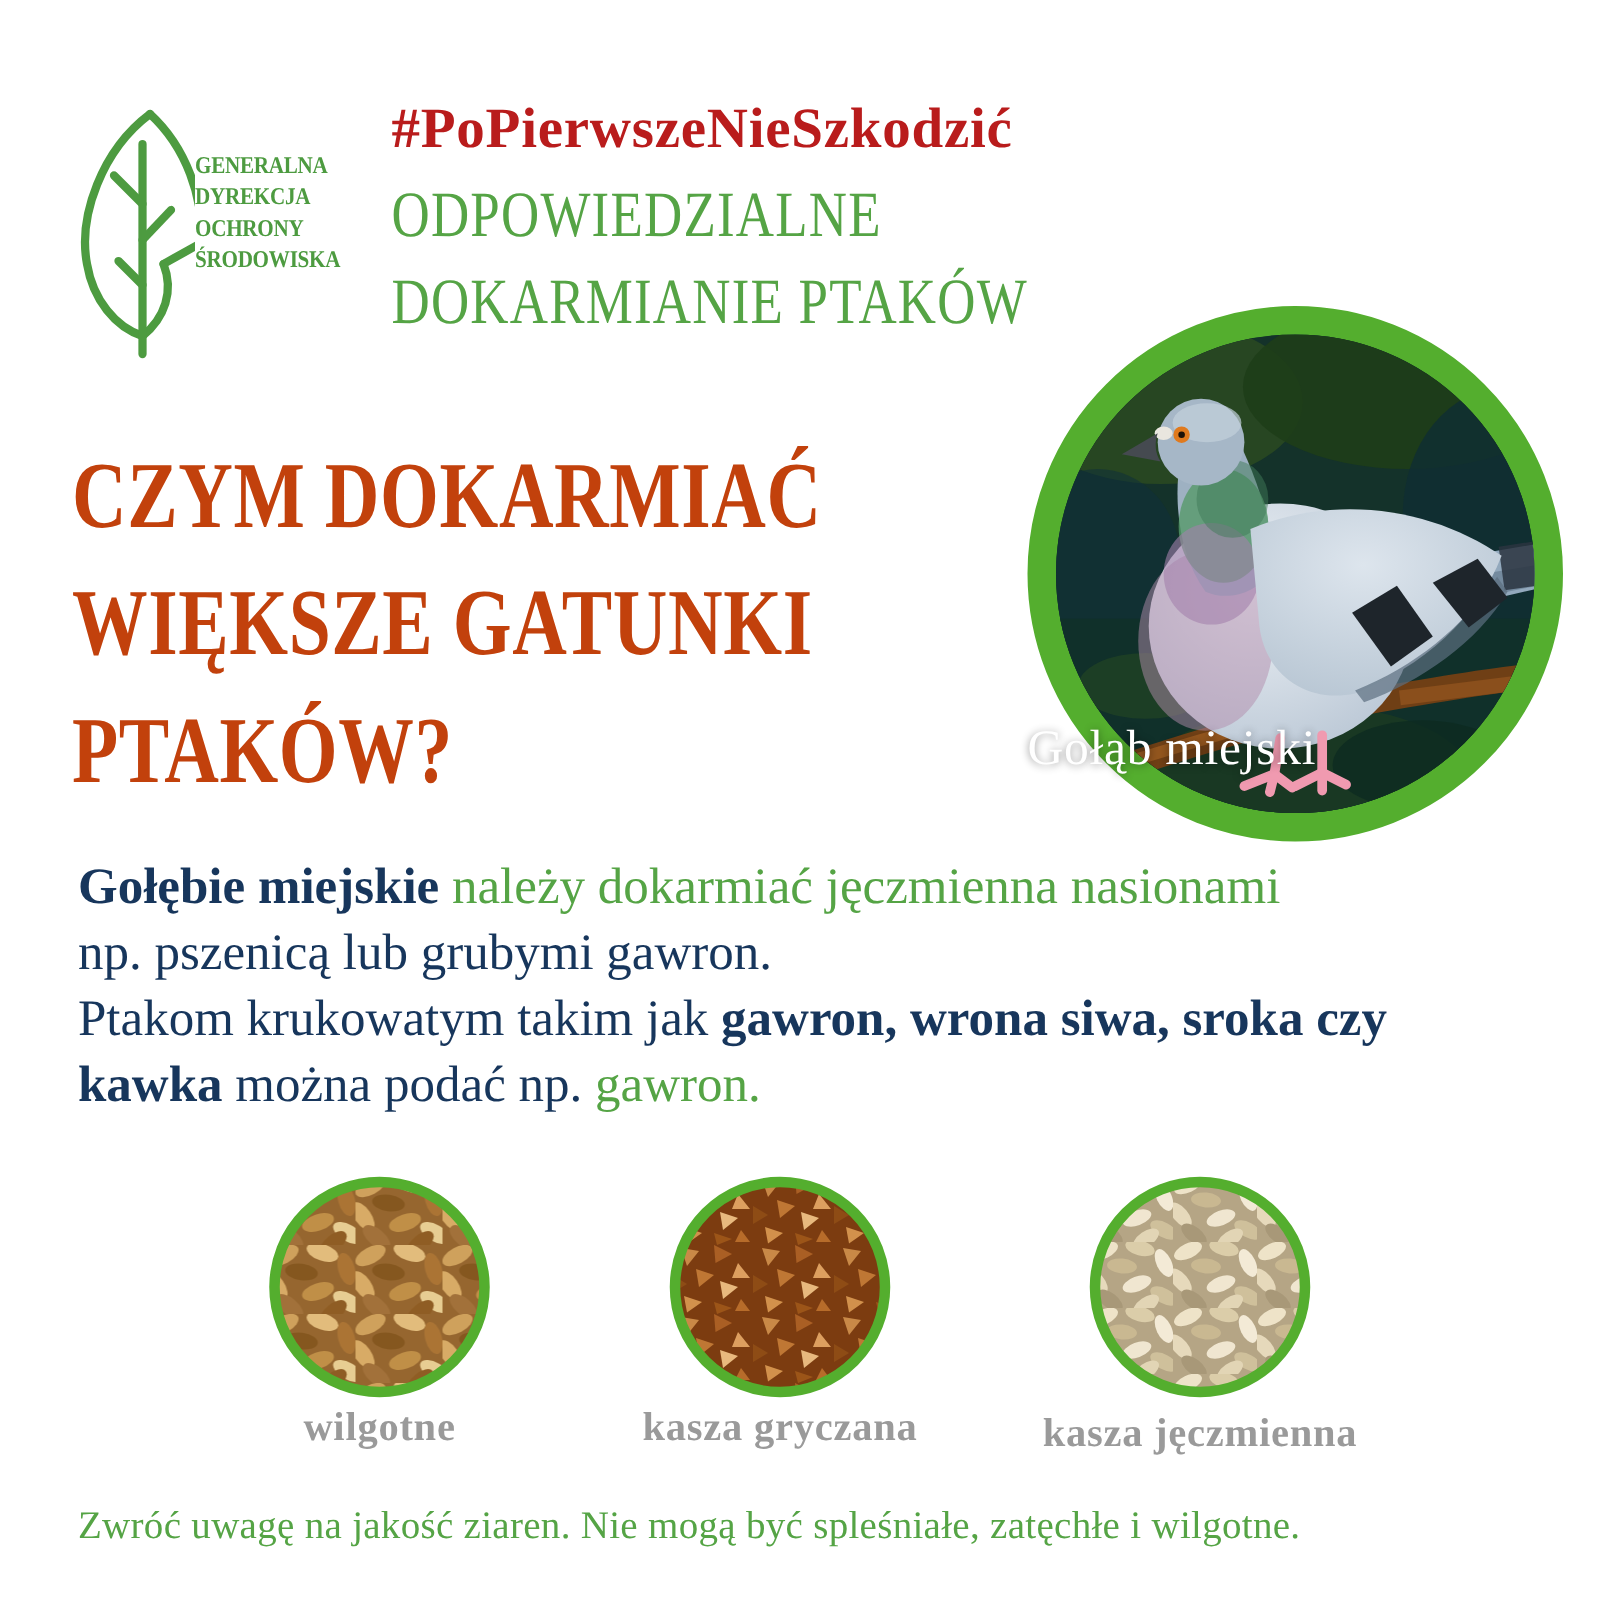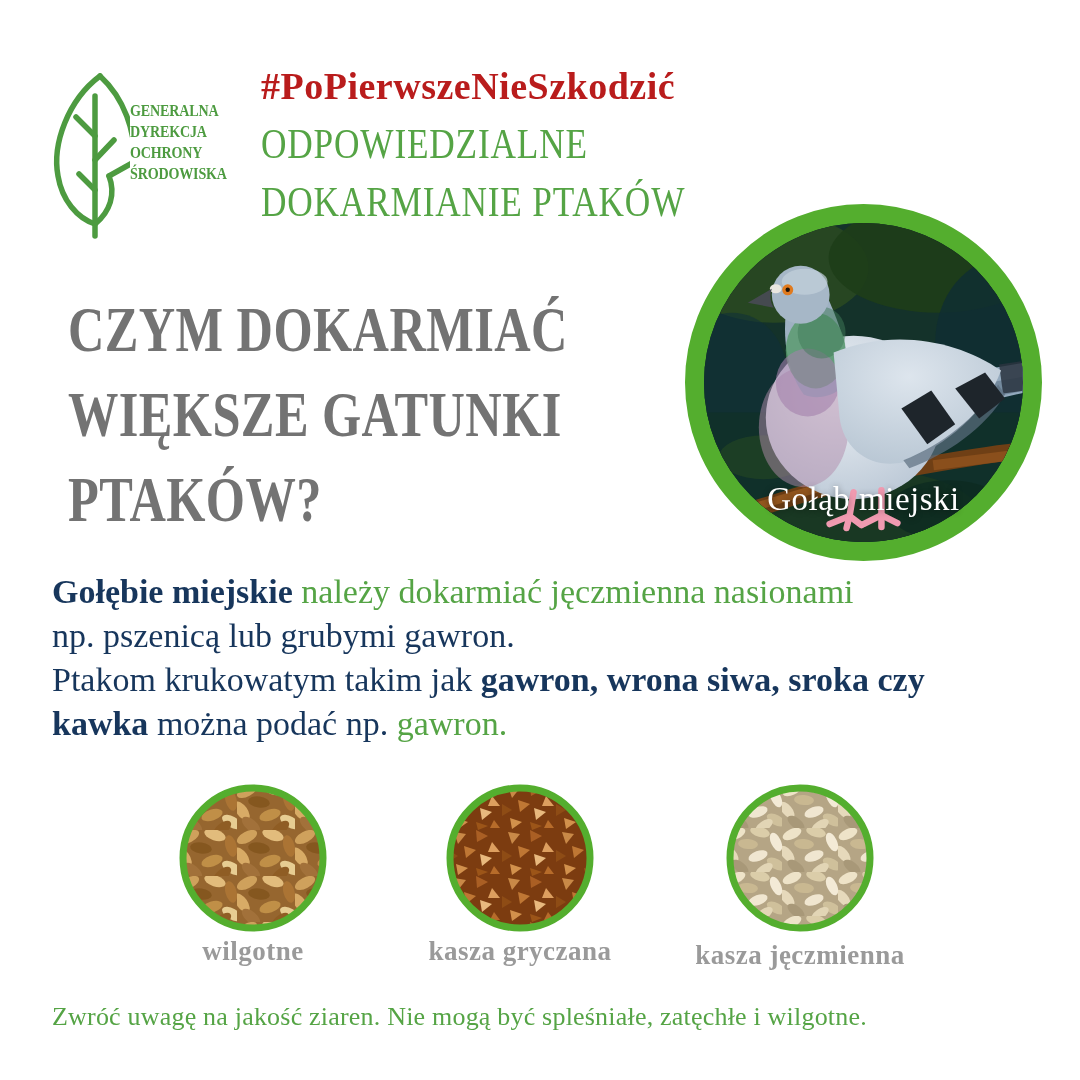--- a/index.html
+++ b/index.html
@@ -14,24 +14,24 @@
     line-height:21px;letter-spacing:-0.2px;transform:scaleX(.88);transform-origin:left top;}
   #hashtag{left:261px;top:64px;font-size:38px;font-weight:bold;color:#b91c1c;letter-spacing:.5px;white-space:nowrap;}
   .subtitle-line{left:261px;font-size:43px;color:#55a445;white-space:nowrap;
     transform:scaleX(.82);transform-origin:left top;letter-spacing:1px;}
   #subtitle-1{top:119px;}
   #subtitle-2{top:177px;}
   
   #hero-circle{left:685px;top:204px;width:357px;height:357px;border-radius:50%;
     border:19px solid #54ae2e;box-sizing:border-box;overflow:hidden;background:#14322a;}
   #hero-circle svg{display:block;width:100%;height:100%;}
-  #hero-caption{left:685px;top:481px;width:357px;text-align:center;color:#ffffff;
+  #hero-caption{left:685px;top:481px;width:357px;text-align:left;color:#ffffff;
     font-size:33px;letter-spacing:.5px;text-shadow:0 1px 6px rgba(0,0,0,.45);}
   
-  #main-heading{left:68px;top:288px;color:#737373;}
+  #main-heading{left:48px;top:288px;color:#c2410c;}
   .heading-line{font-size:63px;font-weight:bold;line-height:85px;white-space:nowrap;
     transform:scaleX(.80);transform-origin:left top;letter-spacing:.5px;}
   
   #body-text{left:52px;top:570px;font-size:34px;line-height:44px;color:#17365c;}
   .body-line{white-space:nowrap;}
   .seg-bold{font-weight:bold;color:#17365c;}
   .seg-green{color:#55a445;}
   
   .grain-circle{width:148px;height:148px;top:784px;}
   .grain-circle svg{display:block;width:100%;height:100%;}

